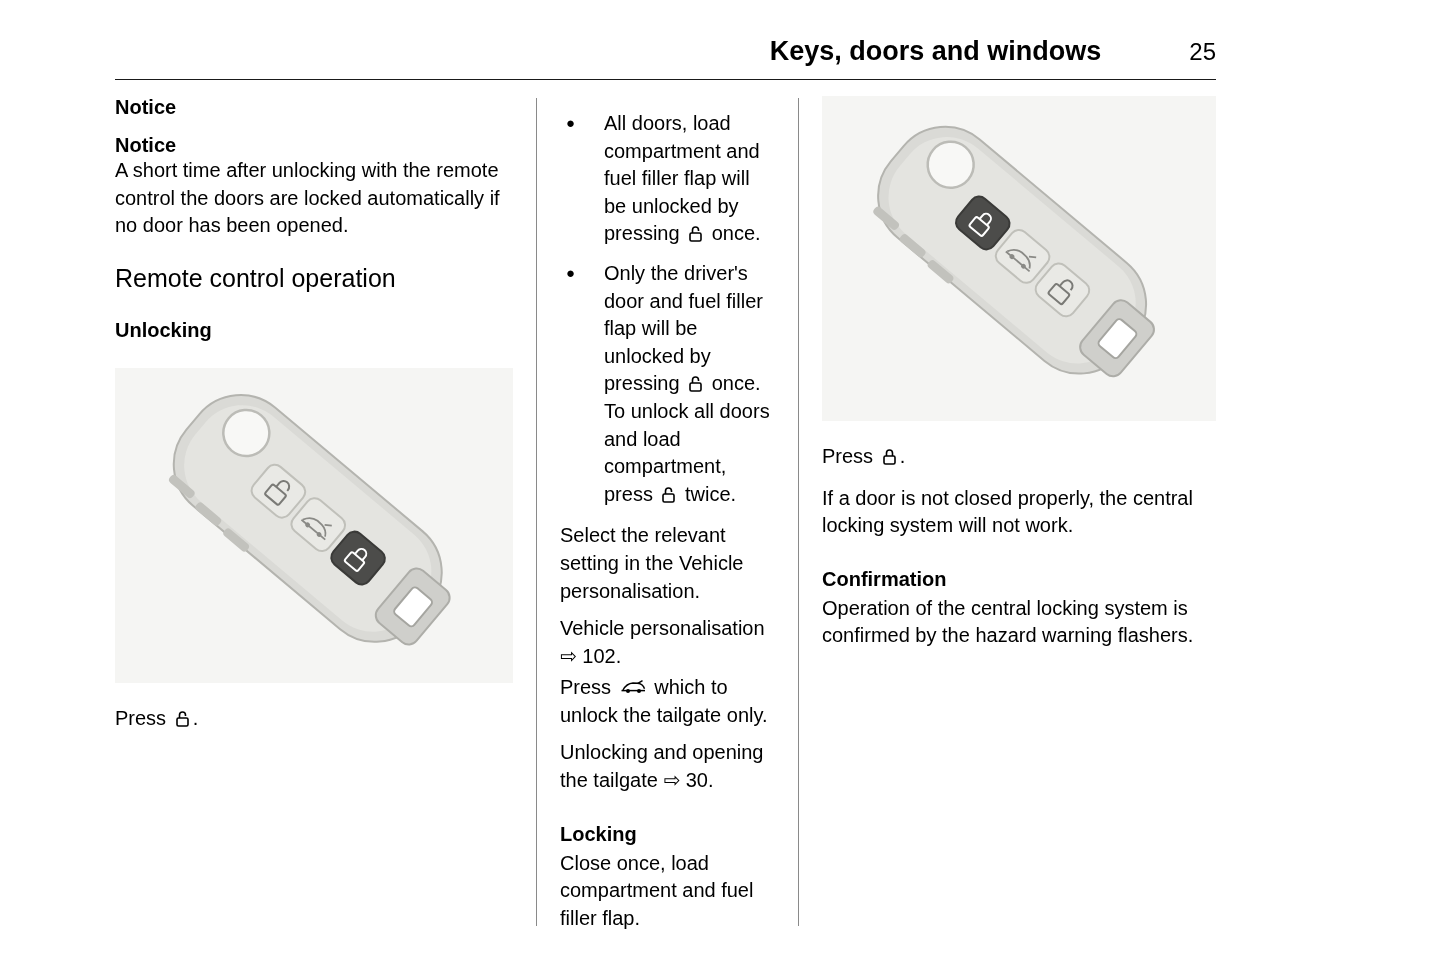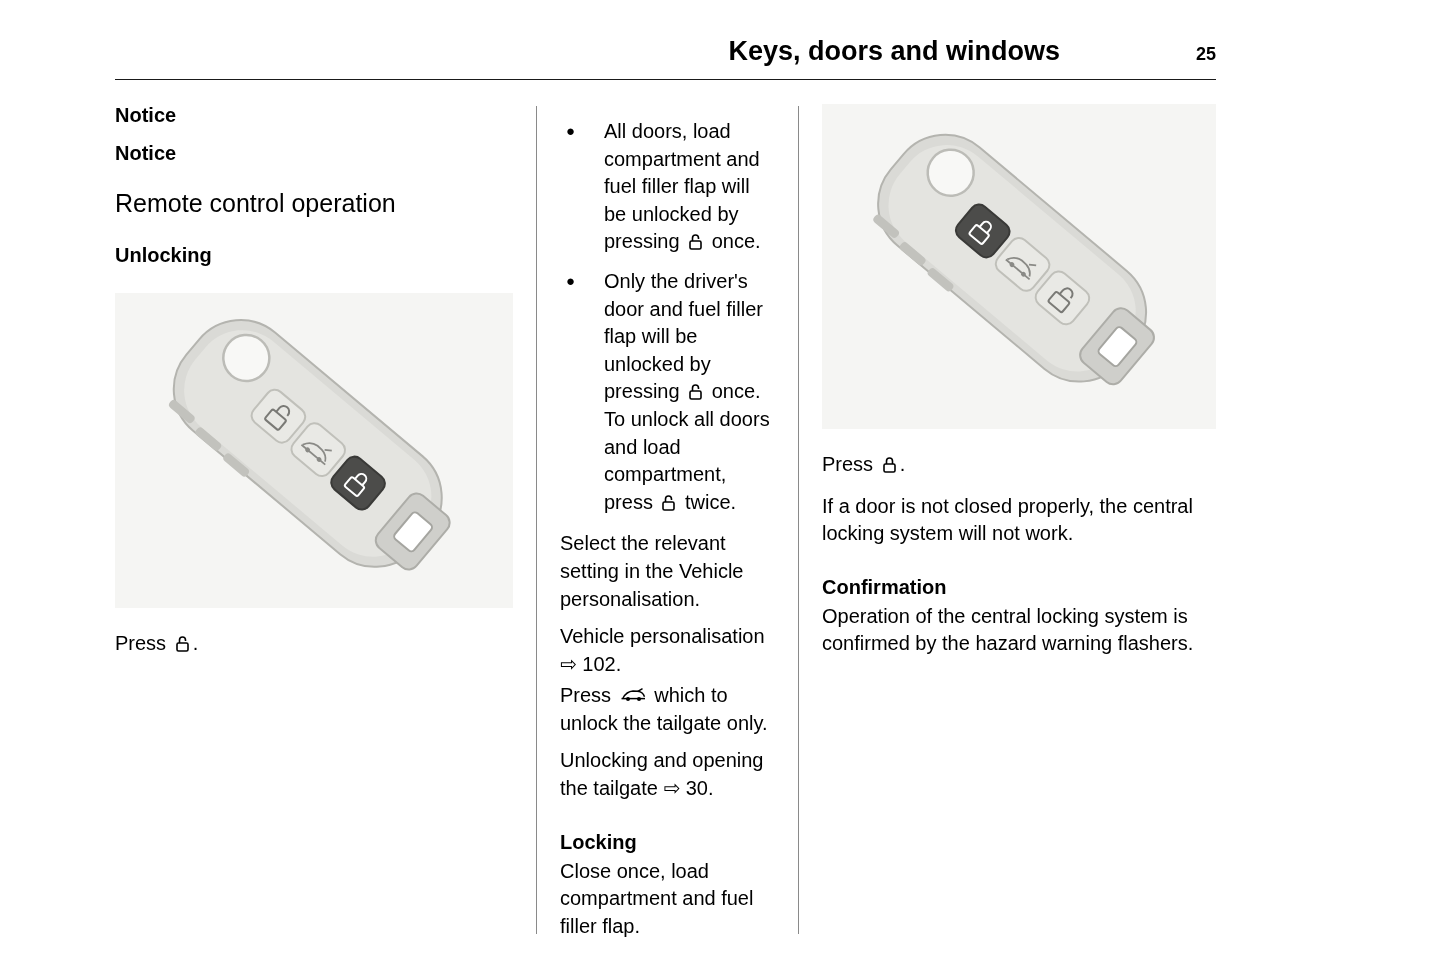--- a/index.html
+++ b/index.html
@@ -10,25 +10,25 @@
     color:#000;
   }
   .page { position:relative; width:1271px; height:965px; padding:36px 55px 0 115px; }
 
   
   .header-row {
     display:flex; justify-content:flex-end; align-items:baseline;
     gap:88px; padding-bottom:12px;
   }
   .page-title { font-size:27px; font-weight:bold; }
-  .page-number { font-size:18px; font-weight:bold;margin-left:48px; }
+  .page-number { font-size:24px; font-weight:normal; }
   .header-rule { border:none; border-top:1.6px solid #1a1a1a; margin:0; }
 
   
-  .columns { display:flex; margin-top:24px; align-items:flex-start; }
+  .columns { display:flex; margin-top:16px; align-items:flex-start; }
   .col { width:398px; }
   .col.c2 { width:396px; }
   .col.c3 { width:394px; }
   .divider { width:1px; background:#8a8a8a; height:828px; margin:2px 23px 0 23px; flex:none; }
 
   p, li { font-size:20px; line-height:1.38; }
   .body-text { margin-top:9px; }
   .body-text.first { margin-top:0; }
 
   .notice-title { font-size:20px; font-weight:bold; margin-top:15px; }
@@ -67,20 +67,21 @@
     <span class="page-number">25</span>
   </div>
   <hr class="header-rule">
 
   <div class="columns">
 
     <section class="col c1">
       <h4 class="notice-title first">Notice</h4>
 
       <h4 class="notice-title">Notice</h4>
+      <p class="body-text first">A short time after unlocking with the remote control the doors are locked automatically if no door has been opened.</p>
 
       <h2 class="section-title">Remote control operation</h2>
       <h3 class="sub-title">Unlocking</h3>
 
       <figure class="photo col1-photo">
         <svg width="398" height="315" viewBox="0 0 398 315">
           <g transform="rotate(40 199 157)">
             <rect x="40" y="92" width="300" height="128" rx="54" fill="#dadad6" stroke="#b4b4af" stroke-width="2"></rect>
             <rect x="50" y="100" width="280" height="112" rx="48" fill="#e4e4e0" stroke="none"></rect>
             <circle cx="88" cy="130" r="23" fill="#f8f8f6" stroke="#bcbcb7" stroke-width="2.5"></circle>

